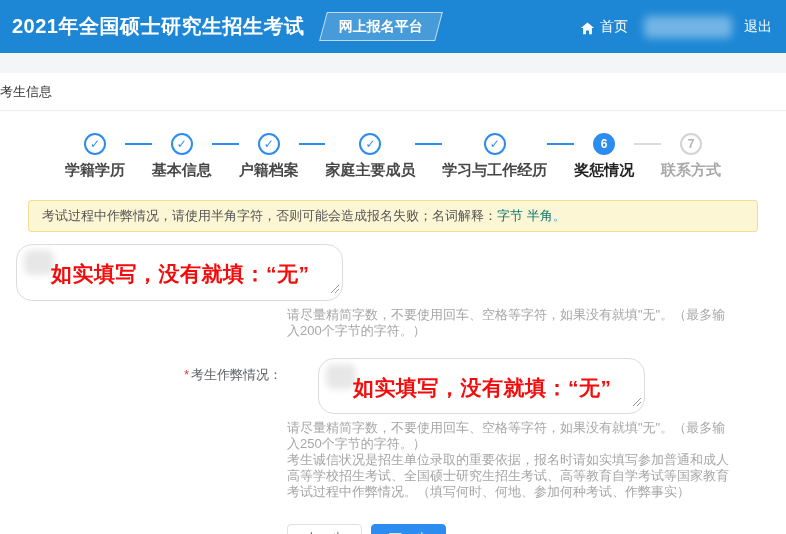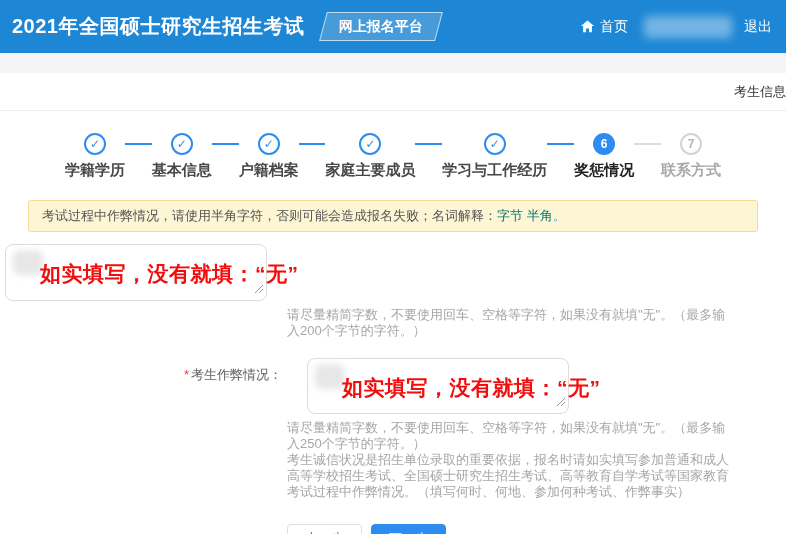--- a/index.html
+++ b/index.html
@@ -21,36 +21,36 @@
   .app-title { font-size: 20px; font-weight: 700; letter-spacing: 0.5px; white-space: nowrap; }
   .badge {
     margin-left: 18px;
     background: #479bd9;
     border: 1px solid rgba(255,255,255,0.65);
     transform: skewX(-15deg);
     padding: 4px 15px;
   }
   .badge > span { display:inline-block; transform: skewX(15deg); font-size: 14px; font-weight: 700; color:#fff; white-space: nowrap; }
   .header-right { margin-left: auto; display: flex; align-items: center; font-size: 14px; }
-  .home-link { display: flex; align-items: center; gap: 5px; color: #fff; cursor: pointer; white-space: nowrap; }
+  .home-link { display: flex; align-items: flex-end; gap: 5px; color: #fff; cursor: pointer; white-space: nowrap; }
   .home-icon-svg { display: block; }
   .user-blur {
     width: 88px; height: 22px;
     margin: 0 12px 0 16px;
     background: rgba(255,255,255,0.38);
     border-radius: 5px;
     filter: blur(4px);
   }
   .logout-link { color: #fff; cursor: pointer; white-space: nowrap; }
 
   
   .panel { background: #fff; margin-top: 20px; min-height: 461px; }
   .panel-title {
     height: 38px; line-height: 38px;
-    text-align: right;
+    text-align: left;
     font-size: 13px; color: #333;
     border-bottom: 1px solid #ececec;
   }
 
   
   .steps { display: flex; align-items: flex-start; width: 656px; margin: 22px auto 0; }
   .step { display: flex; flex-direction: column; align-items: center; }
   .circle {
     width: 22px; height: 22px; border-radius: 50%;
     display: flex; align-items: center; justify-content: center;
@@ -85,24 +85,24 @@
   .flabel {
     width: 282px; text-align: right;
     font-size: 13px; color: #606266; line-height: 17px;
     padding-top: 11px;
   }
   .frow.second .flabel { padding-top: 8px; }
   .req { color: #e43d3d; margin-right: 2px; }
   .lbltext { display: inline-block; max-width: 200px; text-align: right; vertical-align: top; }
   .tbox {
     position: relative;
-    margin-left: 5px;
-    width: 262px; height: 57px;
+    margin-left: 16px;
+    width: 327px; height: 57px;
     border: 1px solid #dcdcdc;
-    border-radius: 8px;
+    border-radius: 16px;
     background: #fff;
     cursor: text;
   }
   .frow.second .tbox { height: 56px; }
   .blurpatch {
     position: absolute; left: 7px; top: 5px;
     width: 30px; height: 25px;
     background: #e7e7e7; border-radius: 7px;
     filter: blur(3px);
   }

